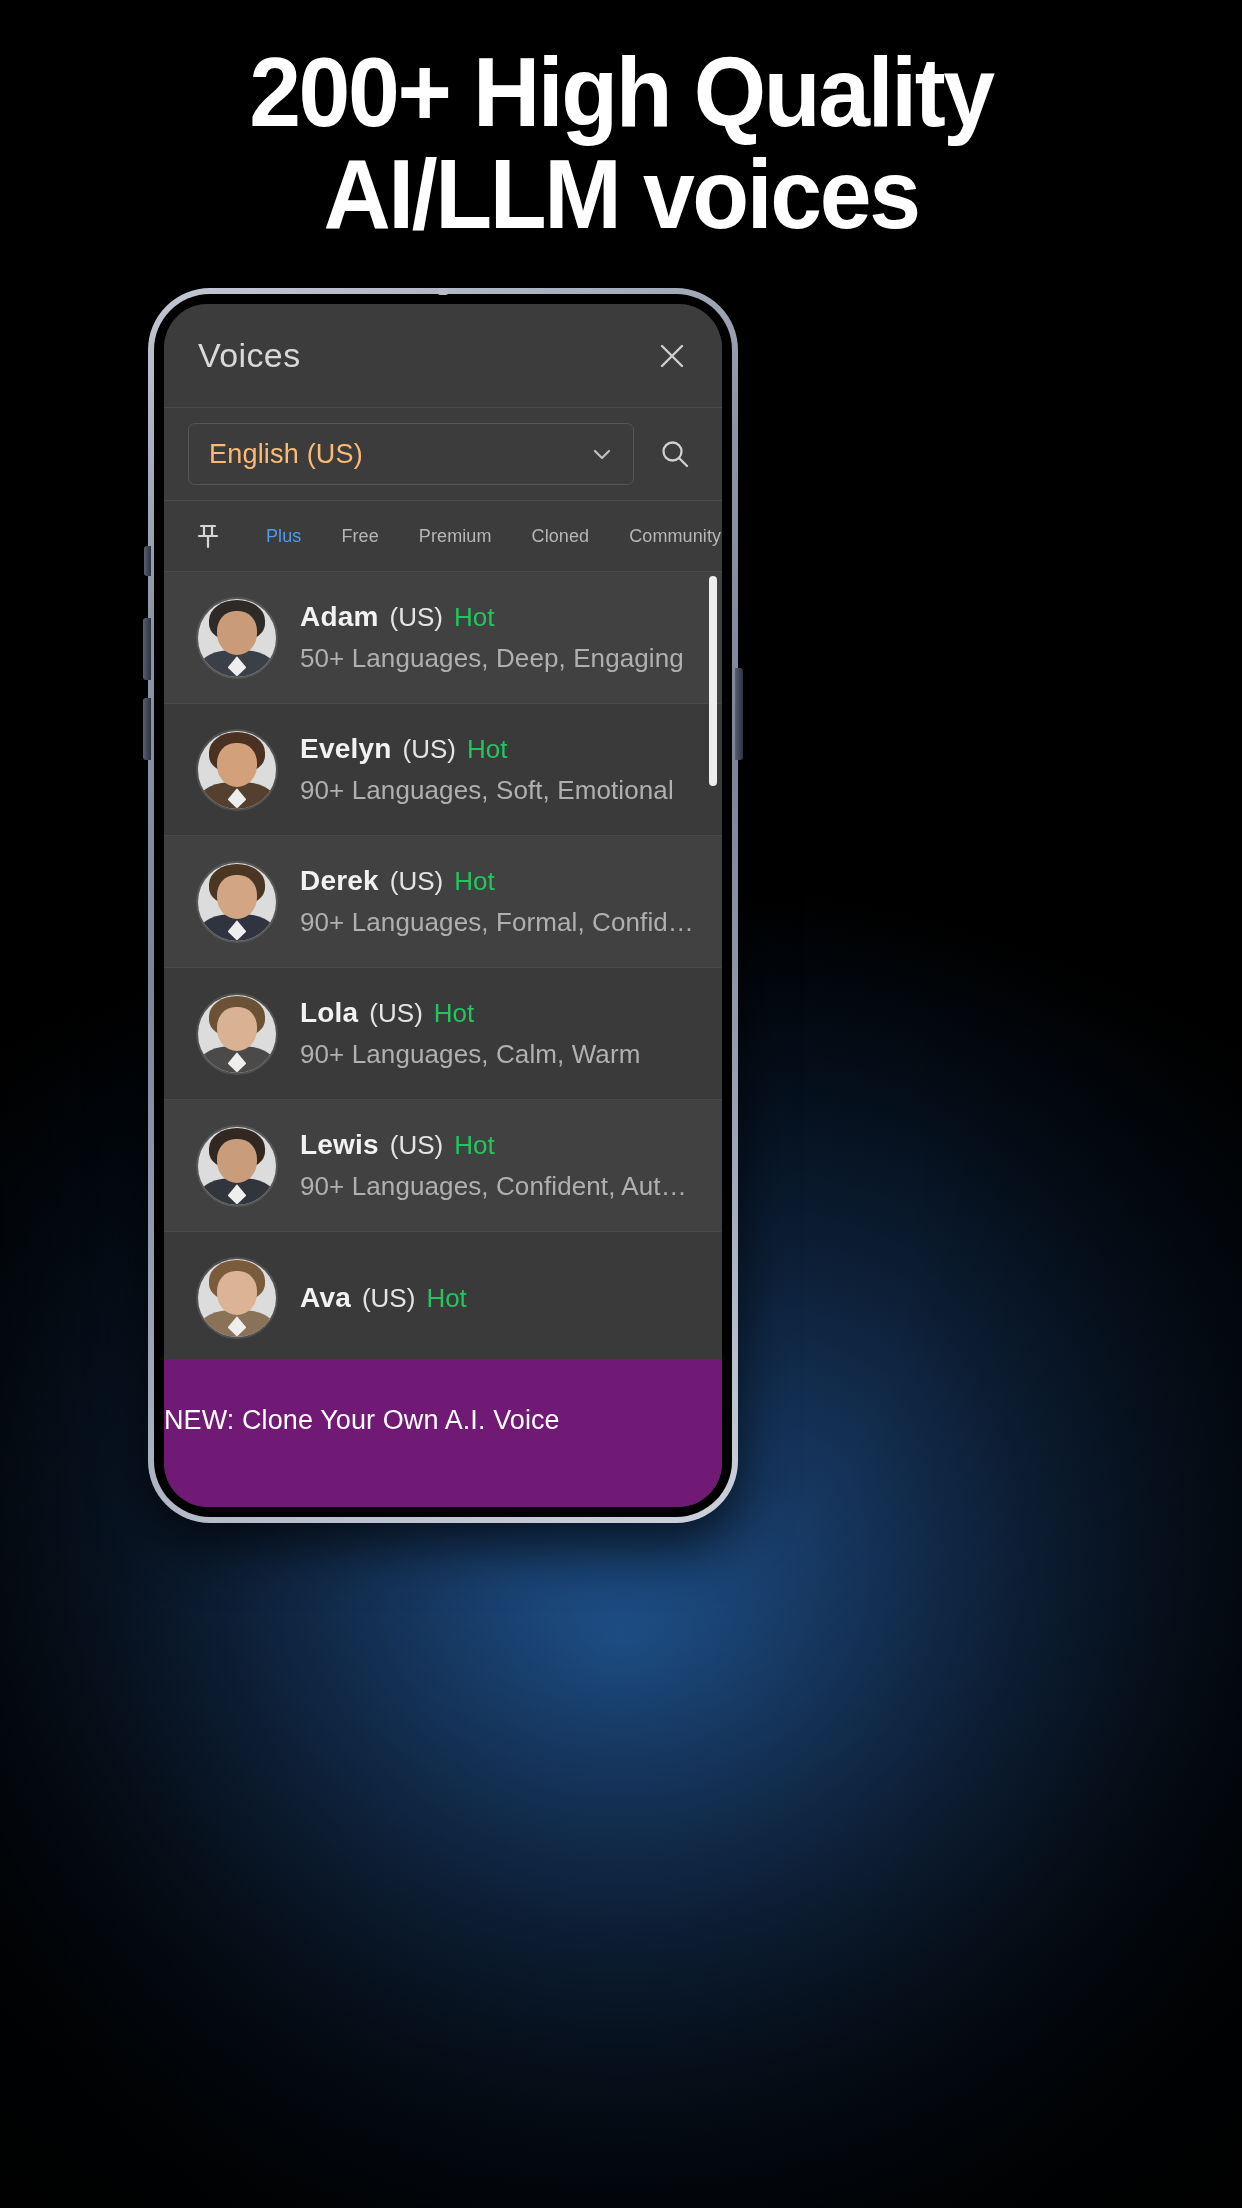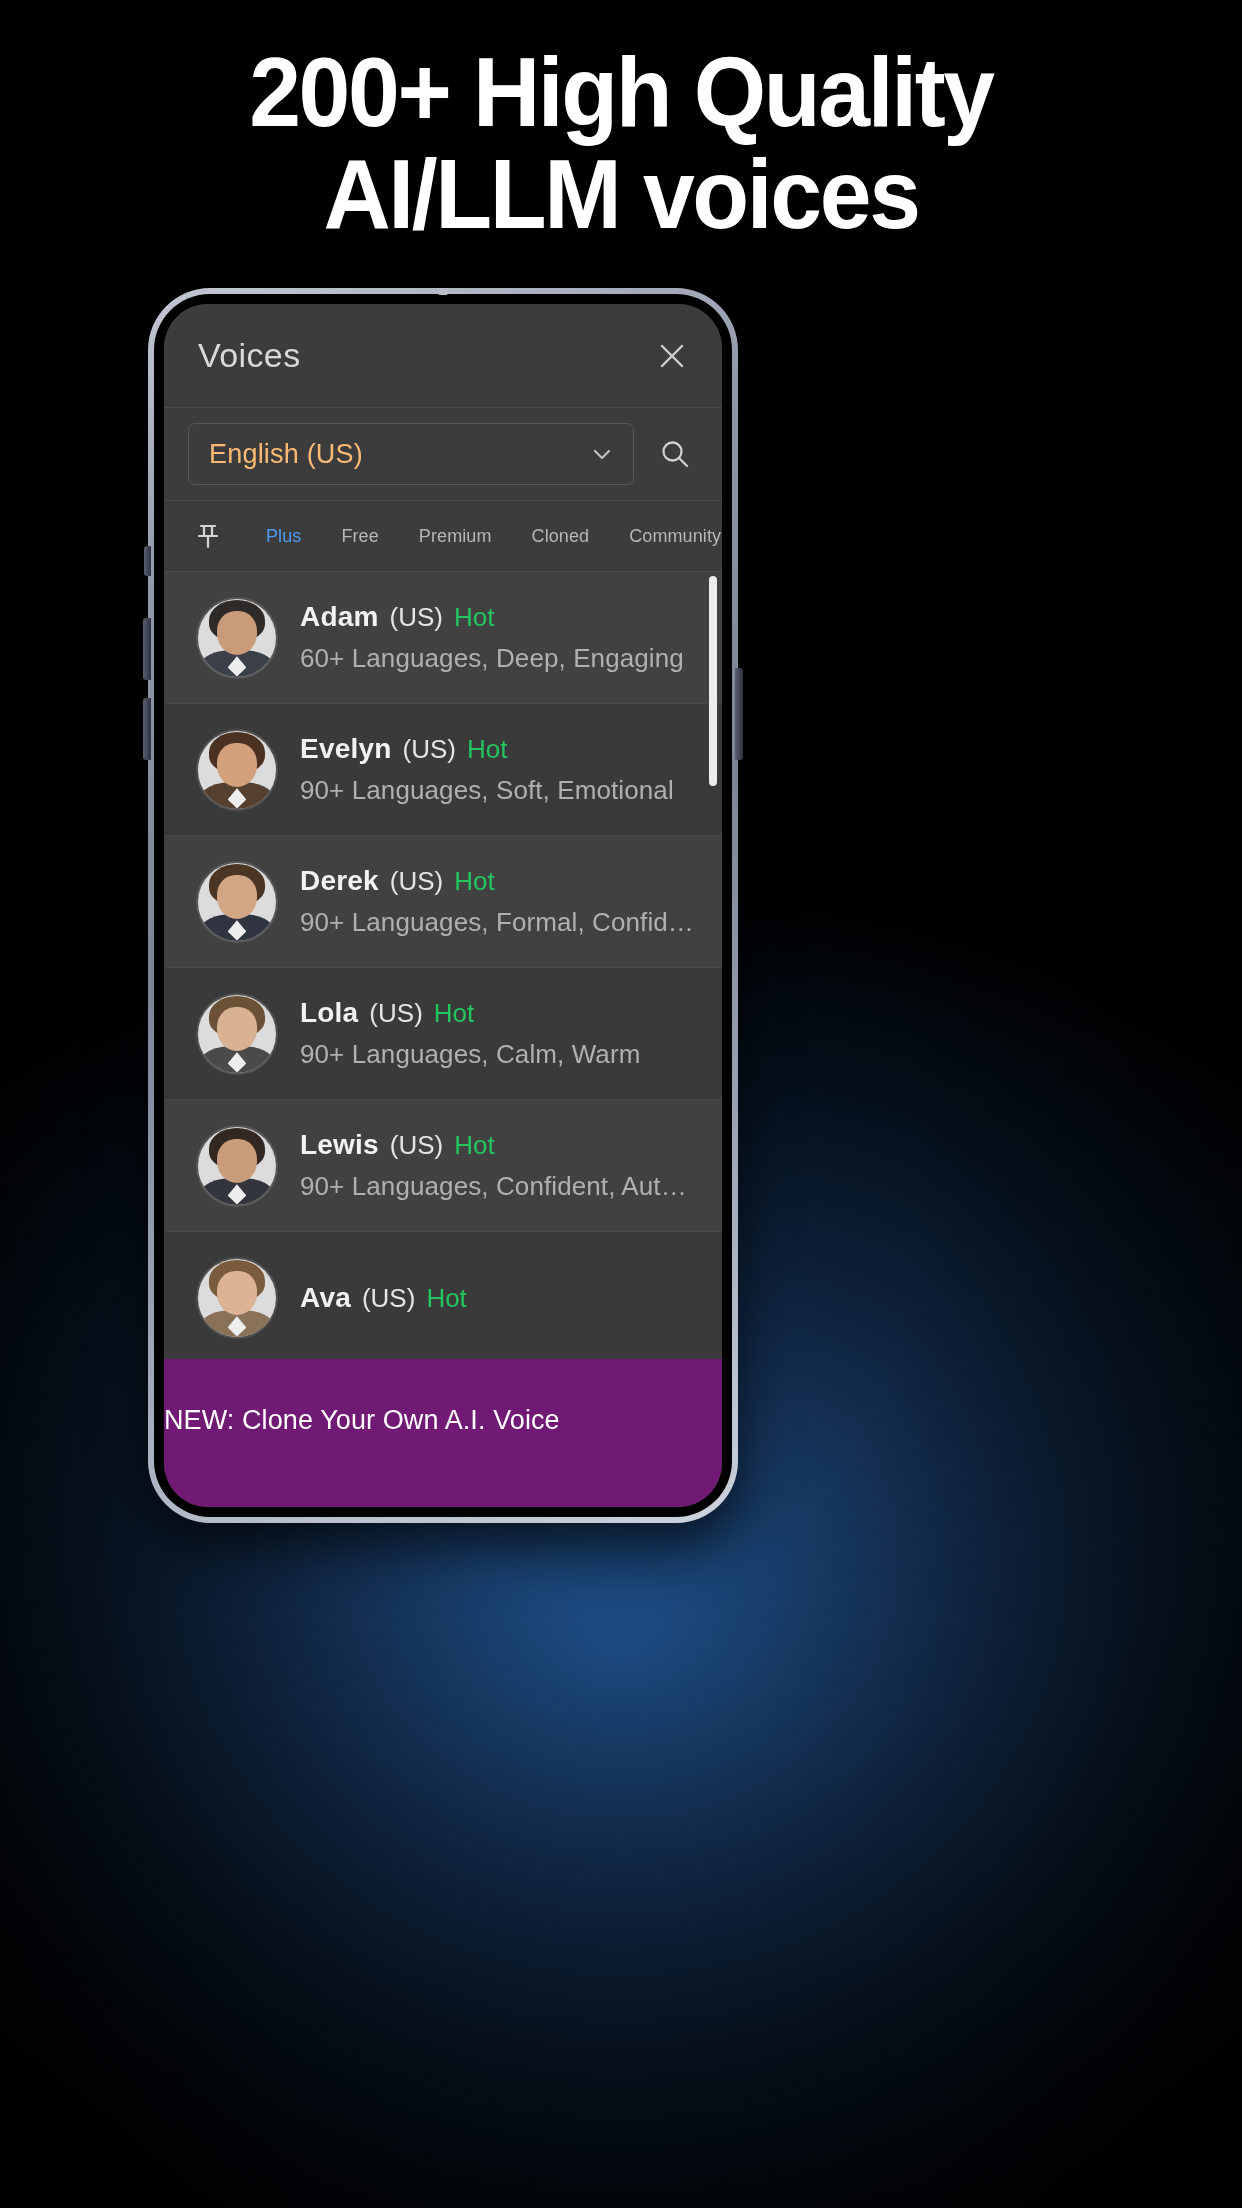--- a/index.html
+++ b/index.html
@@ -396,21 +396,21 @@
                   <div class="av-hair" style="background:#2e2a27"></div>
                   <div class="av-head" style="background:#c99b79"></div>
                 </div>
               </div>
               <div class="voice-text">
                 <div class="voice-name-line">
                   <span class="v-name">Adam</span>
                   <span class="v-region">(US)</span>
                   <span class="v-tag">Hot</span>
                 </div>
-                <div class="v-desc">60+ Languages, Deep, Engaging</div>
+                <div class="v-desc">50+ Languages, Deep, Engaging</div>
               </div>
             </div>
             <div class="voice-row">
               <div class="avatar">
                 <div class="av-face">
                   <div class="av-body" style="background:#55402f"></div>
                   <div class="av-collar"></div>
                   <div class="av-hair" style="background:#4a3122"></div>
                   <div class="av-head" style="background:#d3a07c"></div>
                 </div>

